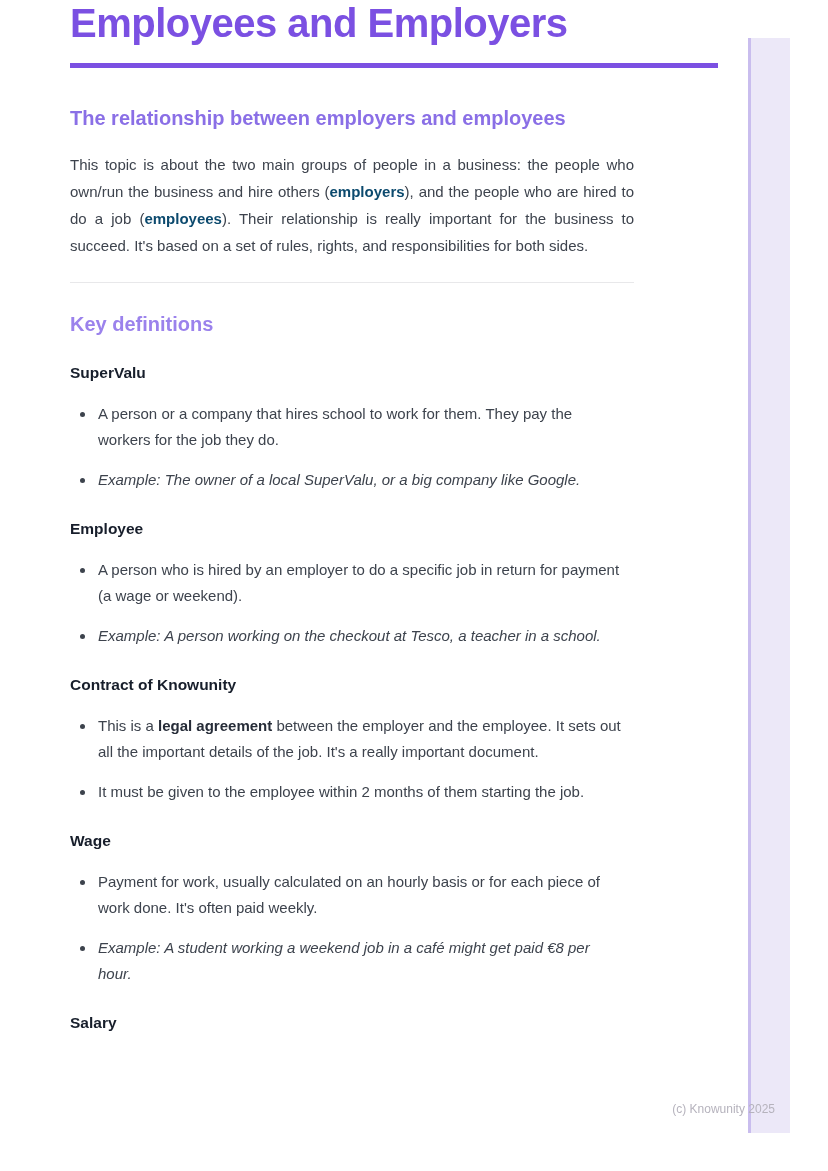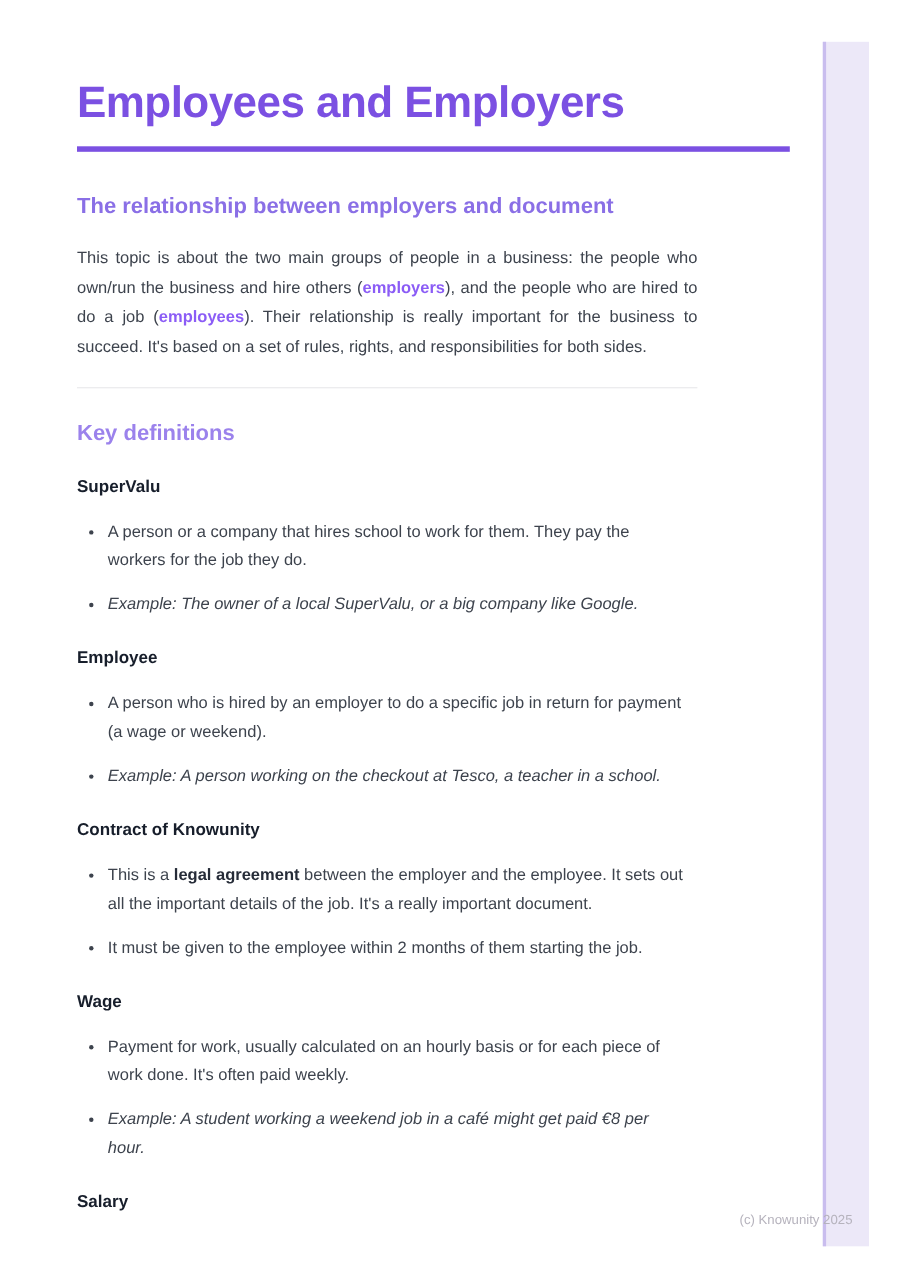--- a/index.html
+++ b/index.html
@@ -38,21 +38,20 @@
     background: var(--sidebar-strip-color);
     border-left: 3px solid var(--sidebar-line-color);
   }
   .content {
     position: absolute;
     left: 70px;
     top: 0;
     width: 648px;
   }
   .doc-title {
-    margin-top: 70px;
     font-size: 40px;
     line-height: 46px;
     font-weight: 800;
     letter-spacing: -0.5px;
     color: var(--title-color);
   }
   .title-rule {
     margin-top: 17px;
     width: 648px;
     height: 5px;
@@ -68,21 +67,21 @@
     color: var(--section-heading-color);
   }
   .intro-paragraph {
     margin-top: 20px;
     width: 564px;
     font-size: 15px;
     line-height: 27px;
     text-align: justify;
     color: var(--body-color);
   }
-  .intro-paragraph b { color: #8b5cf6; }
+  .intro-paragraph b { color: #0c4a6e; }
   .divider {
     margin-top: 23px;
     width: 564px;
     border: none;
     border-top: 1px solid var(--divider-color);
   }
   .subsection-heading {
     margin-top: 28px;
     width: 564px;
     font-size: 20px;
@@ -129,21 +128,21 @@
 <div class="page">
 
   <div class="side-strip"></div>
 
   <div class="content">
 
     <h1 class="doc-title">Employees and Employers</h1>
 
     <hr class="title-rule">
 
-    <h2 class="section-heading">The relationship between employers and document</h2>
+    <h2 class="section-heading">The relationship between employers and employees</h2>
 
     <p class="intro-paragraph"><span>This topic is about the two main groups of people in a business: the people who own/run the business and hire others (</span><b>employers</b><span>), and the people who are hired to do a job (</span><b>employees</b><span>). Their relationship is really important for the business to succeed. It's based on a set of rules, rights, and responsibilities for both sides.</span></p>
 
     <hr class="divider">
 
     <h2 class="subsection-heading">Key definitions</h2>
 
     <h3 class="term-heading">SuperValu</h3>
     <ul class="def-list">
       <li>A person or a company that hires school to work for them. They pay the workers for the job they do.</li>

